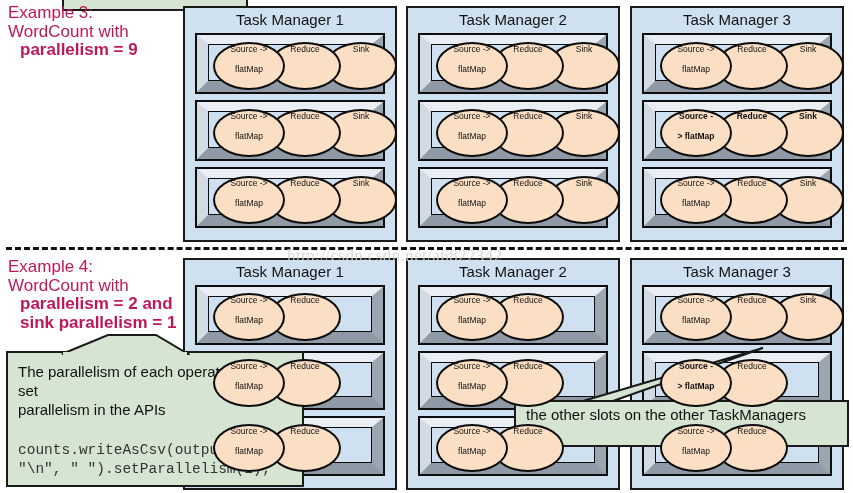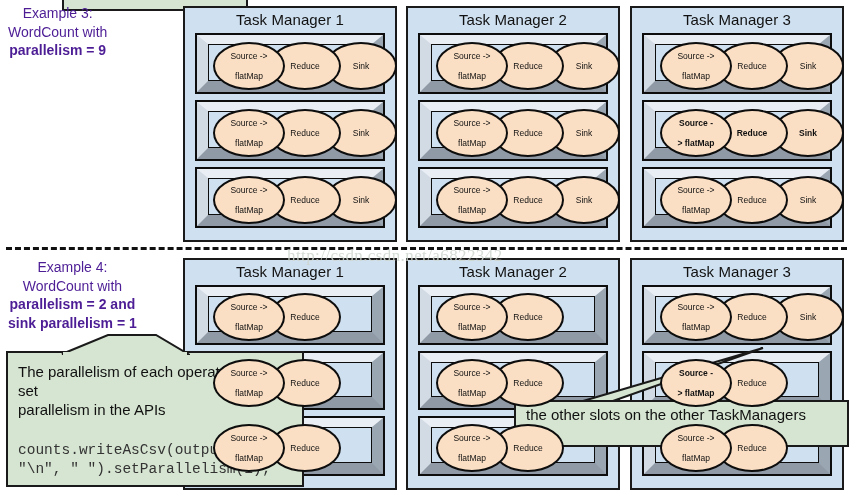--- a/index.html
+++ b/index.html
@@ -15,22 +15,22 @@
     background:#d6e5d1;border:2px solid #1a1a1a;border-top:none;
   }
 
   
   .divider{
     position:absolute;left:6px;top:247px;width:841px;height:0;
     border-top:3px dashed #111;
   }
 
   
-  .caption{position:absolute;font-size:14px;line-height:18.5px;color:#4c1d95;text-align:center;}
-  .caption .b{font-weight:bold;}
+  .caption{position:absolute;font-size:17px;line-height:18.5px;color:#be185d;}
+  .caption .b{font-weight:bold;margin-left:12px;}
 
   
   .tm{
     position:absolute;background:#cfe0f0;border:2px solid #1a1a1a;
     box-sizing:border-box;
   }
   .tm-title{
     text-align:center;font-size:15px;color:#111;margin-top:3px;
     letter-spacing:.1px;
   }
@@ -54,21 +54,21 @@
   .slot .inner{
     position:absolute;left:11px;top:9px;right:11px;bottom:11px;
     background:#cfe0f0;border:1.5px solid #0d0d0d;box-sizing:border-box;
     overflow:visible;
   }
 
   
   .op{
     position:absolute;border-radius:50%;
     background:#fbdfc4;border:2px solid #0d0d0d;
-    display:flex;align-items:center;justify-content:center;
+    display:flex;align-items:center;
     text-align:center;font-size:8.5px;line-height:10px;color:#111;
     box-sizing:border-box;
   }
   .op.bold{font-weight:bold;}
 
   
   .callout{
     position:absolute;background:#d6e5d1;border:2px solid #1a1a1a;
     box-sizing:border-box;font-size:15px;line-height:19px;color:#111;
   }

